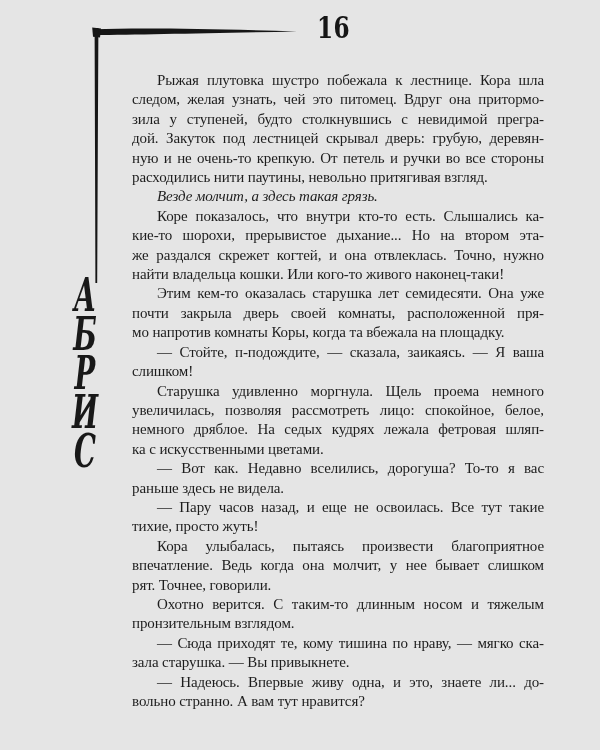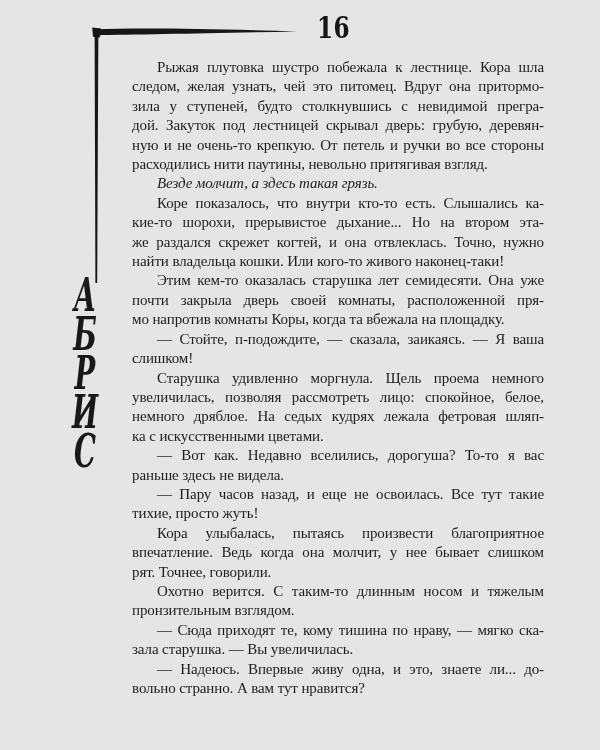--- a/index.html
+++ b/index.html
@@ -28,21 +28,21 @@
     color:#181818;
   }
   .margin-word span{
     display:block;text-align:center;
     font-family:"DejaVu Serif",serif;font-style:italic;font-weight:700;
     font-size:46px;line-height:39px;
   }
 
   
   .text{
-    position:absolute;left:132px;top:58px;width:412px;
+    position:absolute;left:132px;top:71px;width:412px;
     font-size:15px;line-height:19.4px;color:#1d1d1d;
     letter-spacing:-0.1px;
   }
   .para{margin:0;}
   .para .line{text-align:justify;text-align-last:justify;}
   .para .line.last{text-align-last:auto;}
   .para .line.first{text-indent:25px;}
   .para.italic .line{font-style:italic;}
 </style>
 </head>
@@ -114,21 +114,21 @@
         <div class="line first">Кора улыбалась, пытаясь произвести благоприятное</div>
         <div class="line">впечатление. Ведь когда она молчит, у нее бывает слишком</div>
         <div class="line last">рят. Точнее, говорили.</div>
       </div>
       <div class="para">
         <div class="line first">Охотно верится. С таким-то длинным носом и тяжелым</div>
         <div class="line last">пронзительным взглядом.</div>
       </div>
       <div class="para">
         <div class="line first">— Сюда приходят те, кому тишина по нраву, — мягко ска-</div>
-        <div class="line last">зала старушка. — Вы увеличилась.</div>
+        <div class="line last">зала старушка. — Вы привыкнете.</div>
       </div>
       <div class="para">
         <div class="line first">— Надеюсь. Впервые живу одна, и это, знаете ли... до-</div>
         <div class="line last">вольно странно. А вам тут нравится?</div>
       </div>
     </div>
 
 </div>
 
 </body></html>

